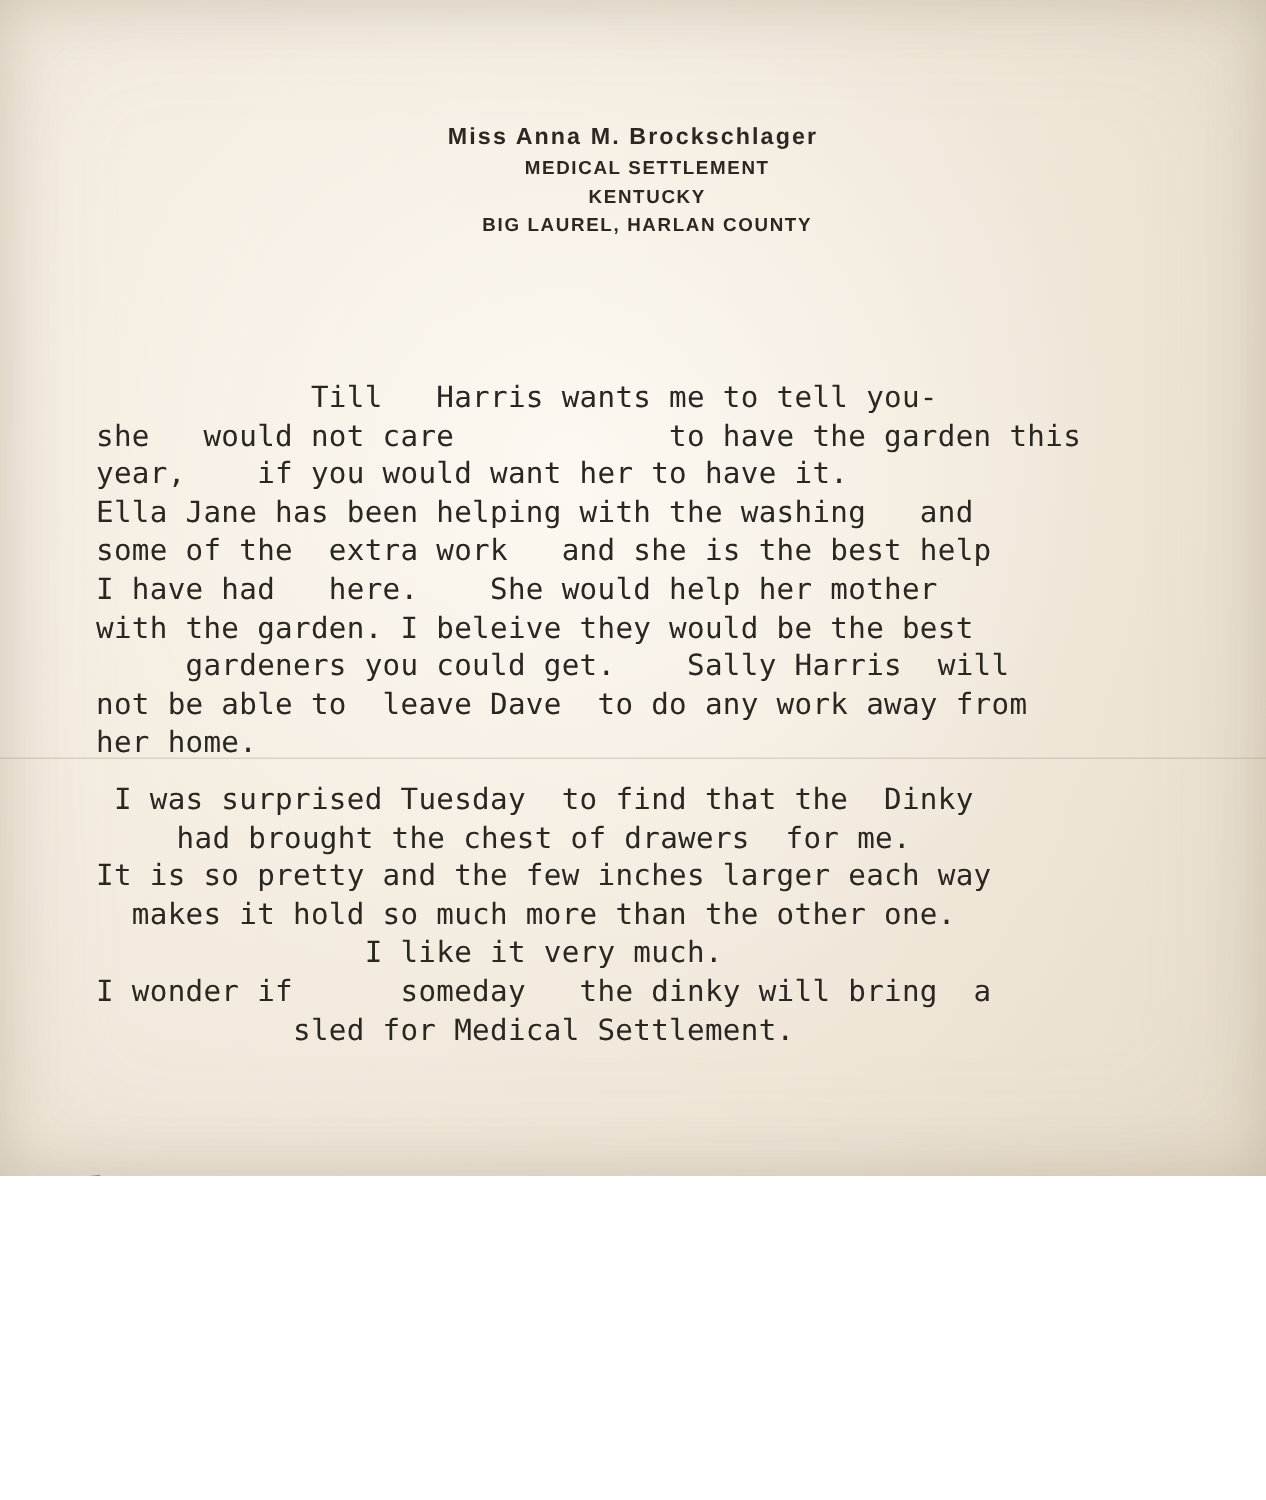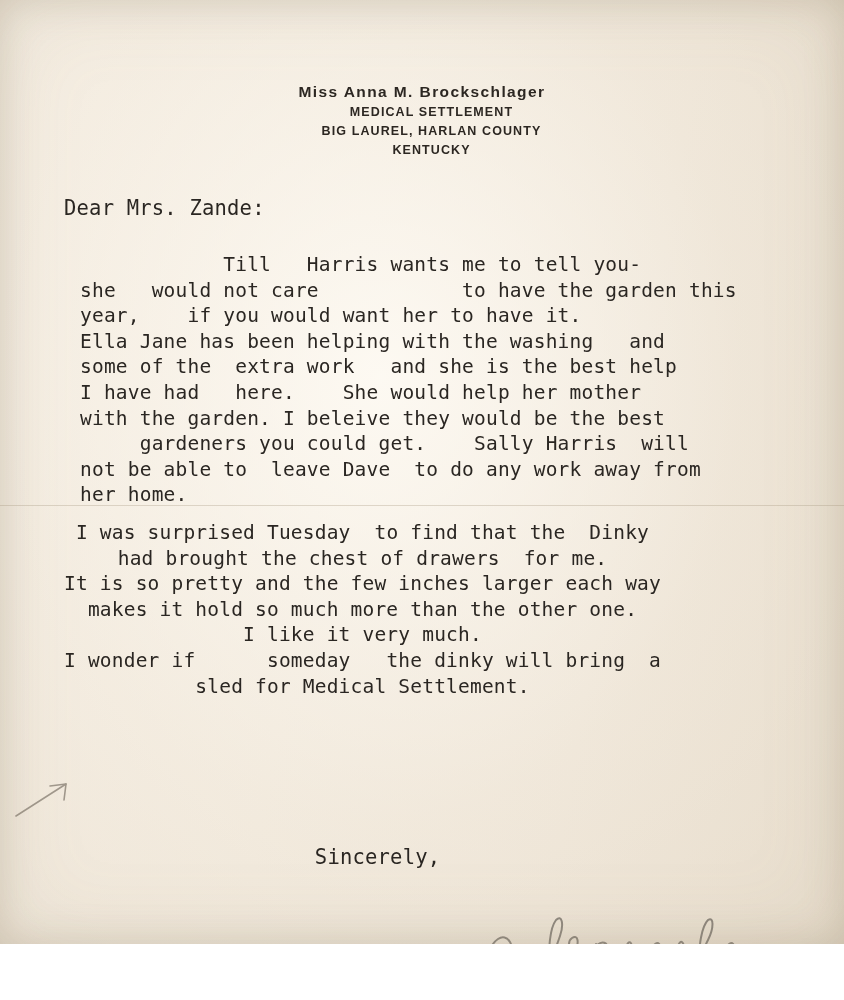--- a/index.html
+++ b/index.html
@@ -3,21 +3,21 @@
 <meta charset="utf-8">
 <style>
   html, body {
     margin: 0;
     padding: 0;
     background: #ffffff;
   }
   #page {
     position: relative;
     width: 844px;
-    height: 944px;
+    height: 784px;
     background: #f3ece2;
     overflow: hidden;
     font-family: "DejaVu Sans Mono", monospace;
   }
   
   #paper-texture {
     position: absolute;
     inset: 0;
     background:
       radial-gradient(ellipse at 45% 40%, rgba(255,252,246,0.85) 0%, rgba(244,237,226,0.2) 55%, rgba(226,214,196,0.35) 100%),
@@ -65,21 +65,21 @@
     font-size: 19.5px;
     line-height: 25.6px;
     white-space: pre;
     letter-spacing: 0.2px;
   }
   #salutation {
     top: 196px;
     left: 64px;
     font-size: 20.5px;
   }
-  #para-1 { top: 252px; left: 80px; }
+  #para-1 { top: 252px; left: 64px; }
   #para-2 { top: 520px; left: 64px; text-align: center; }
   #para-3 { top: 714px; left: 64px; }
   #closing {
     top: 845px;
     left: 64px;
     font-size: 20.5px;
   }
 
   
   #watermark {
@@ -125,25 +125,24 @@
 <body>
 
 <div id="page">
 
   <div id="paper-texture"></div>
   <div id="crease"></div>
 
   <div class="letterhead">
     <div class="lh-line lh-1">Miss Anna M. Brockschlager</div>
     <div class="lh-line lh-2">MEDICAL SETTLEMENT</div>
+    <div class="lh-line lh-4">KENTUCKY</div>
     <div class="lh-line lh-3">BIG LAUREL, HARLAN COUNTY</div>
-    <div class="lh-line lh-4">KENTUCKY</div>
   </div>
 
-  <div class="typed" id="salutation">Dear Mrs. Zande:</div>
 
   <div class="typed" id="para-1">            Till   Harris wants me to tell you-
 she   would not care            to have the garden this
 year,    if you would want her to have it.
 Ella Jane has been helping with the washing   and
 some of the  extra work   and she is the best help
 I have had   here.    She would help her mother
 with the garden. I beleive they would be the best
      gardeners you could get.    Sally Harris  will
 not be able to  leave Dave  to do any work away from

